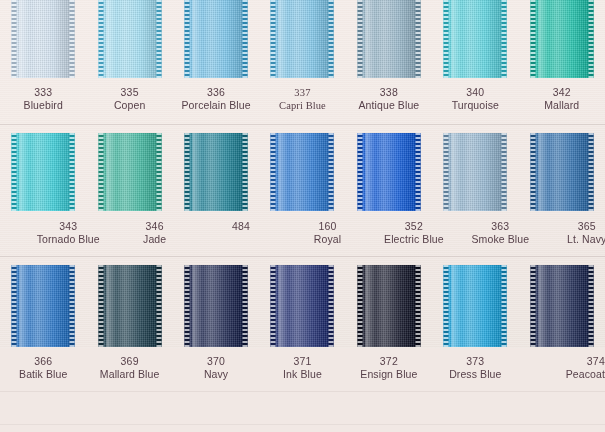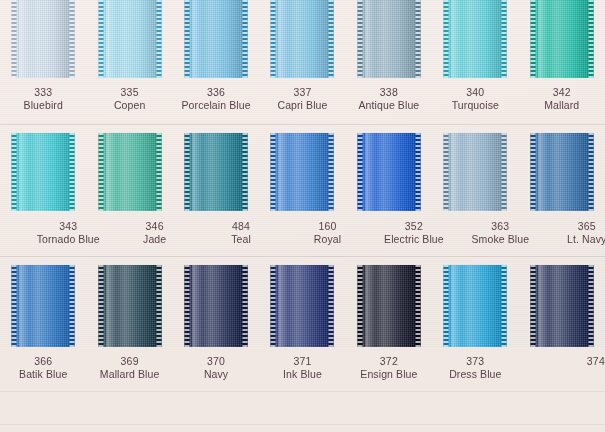--- a/index.html
+++ b/index.html
@@ -127,21 +127,21 @@
         <div class="lname">Bluebird</div>
       </div>
     <div class="lcell" style="color: rgb(87, 65, 74);">
         <div class="lnum">335</div>
         <div class="lname">Copen</div>
       </div>
     <div class="lcell" style="color: rgb(87, 65, 74);">
         <div class="lnum">336</div>
         <div class="lname">Porcelain Blue</div>
       </div>
-    <div class="lcell" style="color: rgb(87, 65, 74);">
+    <div class="lcell" style="color: rgb(87, 65, 74); font-family: Liberation Serif, serif;">
         <div class="lnum">337</div>
         <div class="lname">Capri Blue</div>
       </div>
     <div class="lcell" style="color: rgb(87, 65, 74);">
         <div class="lnum">338</div>
         <div class="lname">Antique Blue</div>
       </div>
     <div class="lcell" style="color: rgb(87, 65, 74);">
         <div class="lnum">340</div>
         <div class="lname">Turquoise</div>
@@ -215,21 +215,20 @@
     <div class="lcell" style="color: rgb(87, 65, 74); padding-left: 25px;">
         <div class="lnum">343</div>
         <div class="lname">Tornado Blue</div>
       </div>
     <div class="lcell" style="color: rgb(87, 65, 74);">
         <div class="lnum">346</div>
         <div class="lname">Jade</div>
       </div>
     <div class="lcell" style="color: rgb(87, 65, 74);">
         <div class="lnum">484</div>
-        <div class="lname">Teal</div>
       </div>
     <div class="lcell" style="color: rgb(87, 65, 74);">
         <div class="lnum">160</div>
         <div class="lname">Royal</div>
       </div>
     <div class="lcell" style="color: rgb(87, 65, 74);">
         <div class="lnum">352</div>
         <div class="lname">Electric Blue</div>
       </div>
     <div class="lcell" style="color: rgb(87, 65, 74);">
@@ -321,18 +320,19 @@
     <div class="lcell" style="color: rgb(87, 65, 74);">
         <div class="lnum">372</div>
         <div class="lname">Ensign Blue</div>
       </div>
     <div class="lcell" style="color: rgb(87, 65, 74);">
         <div class="lnum">373</div>
         <div class="lname">Dress Blue</div>
       </div>
     <div class="lcell" style="color: rgb(87, 65, 74); text-align: right;">
         <div class="lnum">374</div>
+        <div class="lname">Peacoat</div>
       </div>
   </div>
   <div class="divider" style="top:391px;opacity:.55;"></div>
   <div class="divider" style="top:424px;opacity:.5;"></div>
 
 </div>
 
 </body></html>

